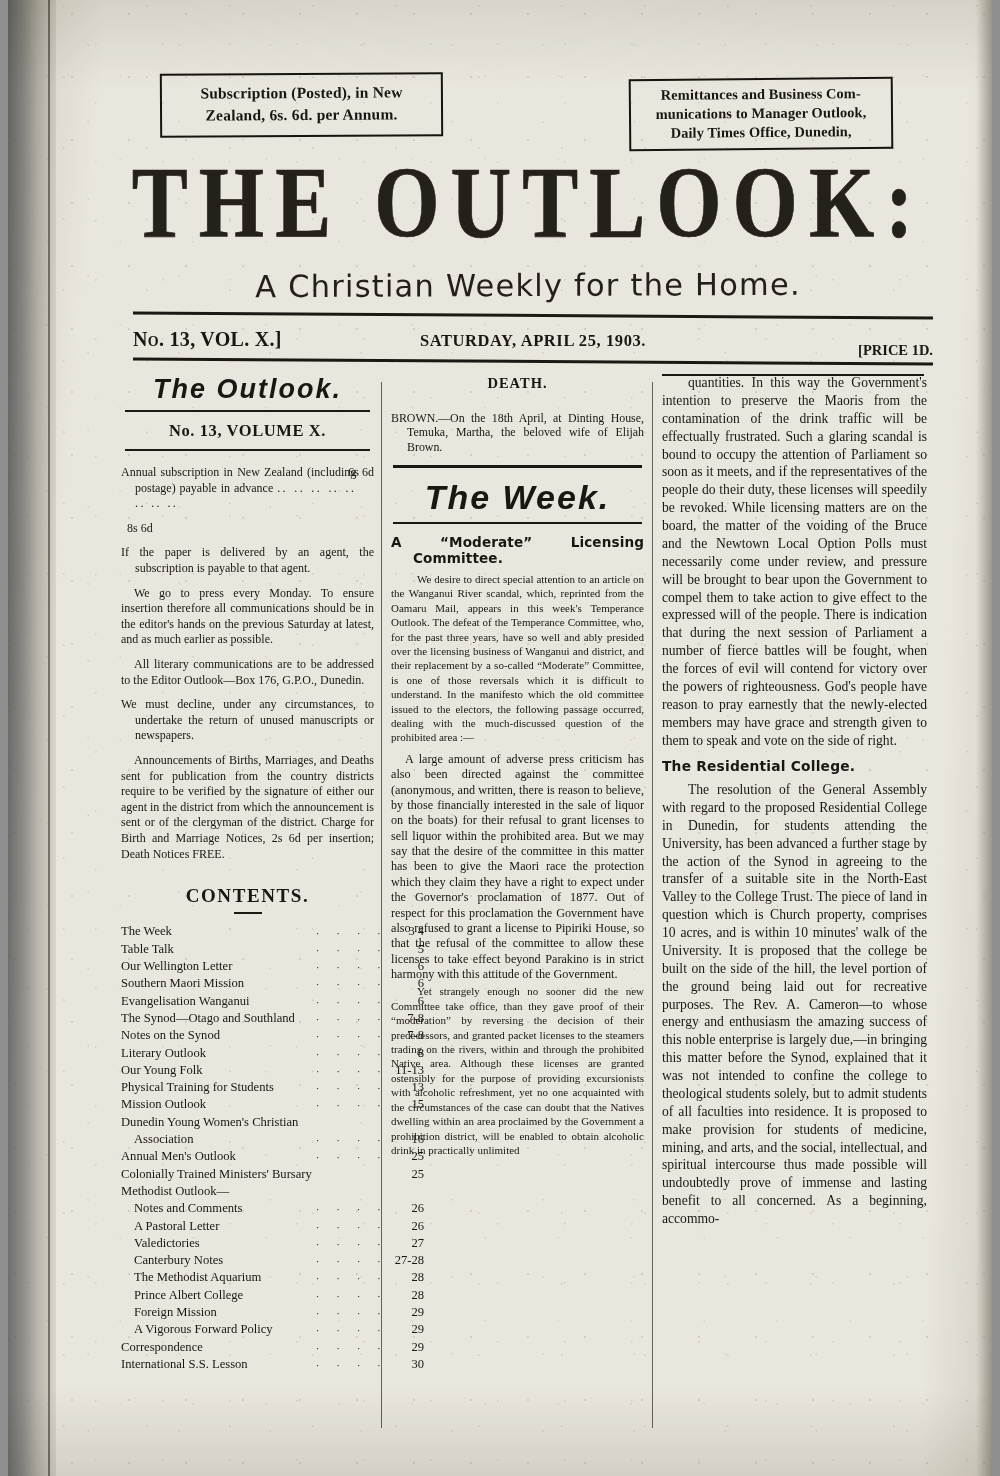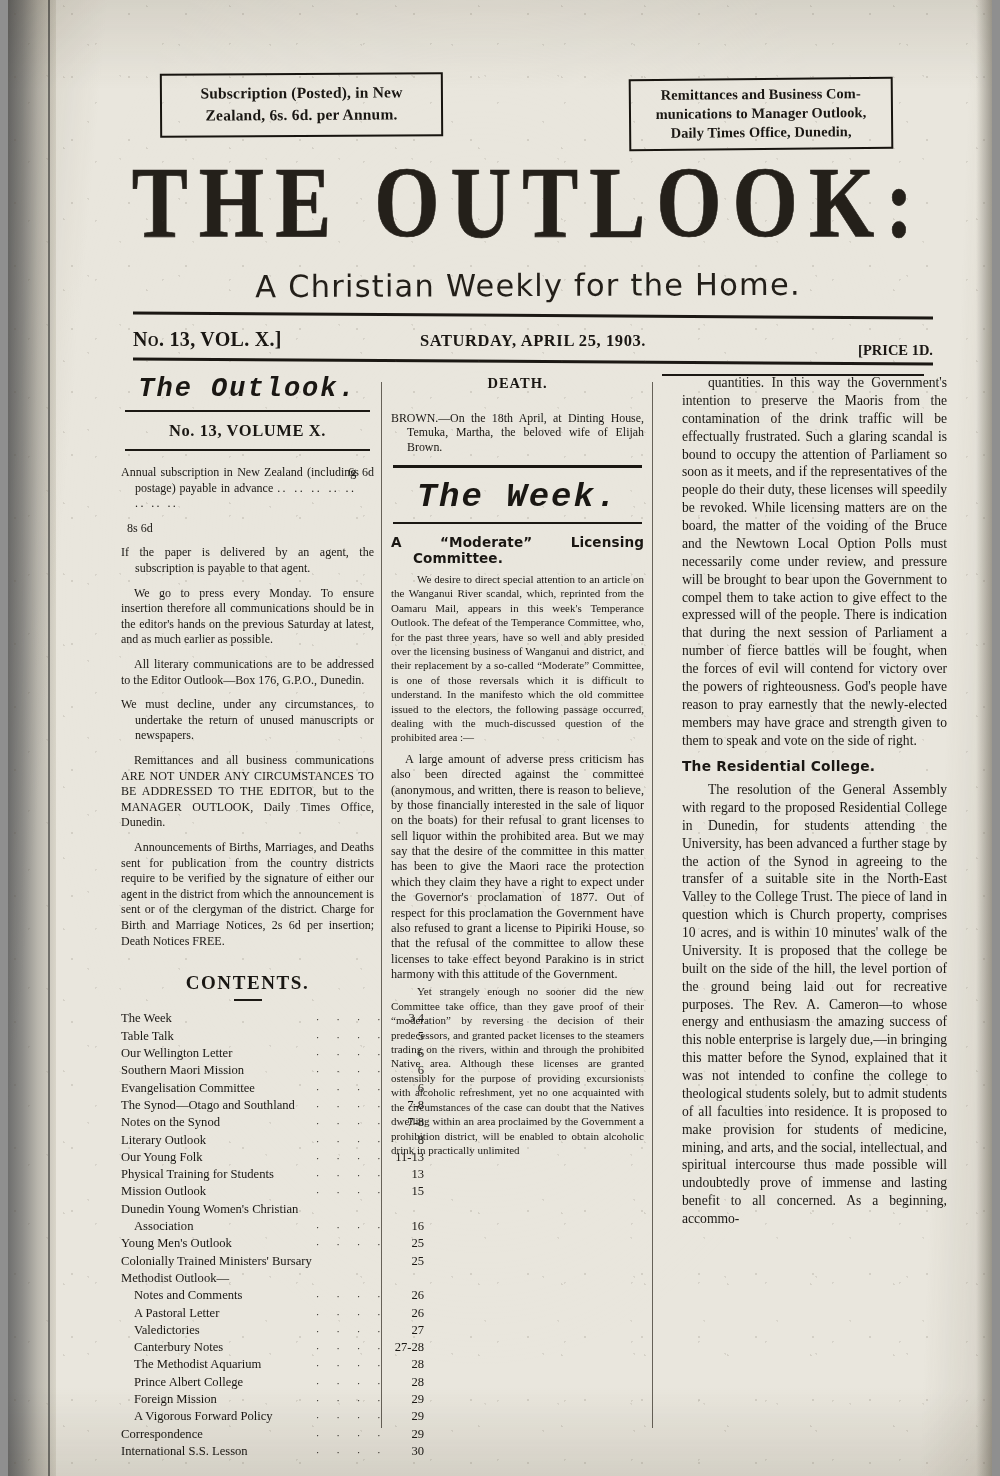--- a/index.html
+++ b/index.html
@@ -187,35 +187,35 @@
   .col {
     position: absolute;
     top: 0;
     height: 1060px;
     font-size: 12.4px;
     line-height: 1.28;
     text-align: justify;
   }
   .col1 { left: 0;    width: 253px; }
   .col2 { left: 270px; width: 253px; }
-  .col3 { left: 541px; width: 265px; margin-left: 20px; }
+  .col3 { left: 541px; width: 265px; }
   .colrule {
     position: absolute;
     top: 10px;
     width: 1px;
     height: 1046px;
     background: #3a342b;
     opacity: .75;
   }
   .colrule.a { left: 260px; }
   .colrule.b { left: 531px; }
 
   
   .blackletter {
-    font-family: Liberation Mono, monospace;
+    font-family: Liberation Sans, sans-serif;
     font-weight: bold;
     font-style: italic;
     letter-spacing: 1px;
   }
   .c1-title {
     text-align: center;
     font-size: 27px;
     line-height: 1;
     margin: 4px 0 0;
     letter-spacing: 2px;
@@ -395,21 +395,20 @@
         </div>
 
         <div class="note hang price-row">
           <span class="amt">8s 6d</span>
         </div>
 
         <p class="note hang">If the paper is delivered by an agent, the subscription is payable to that agent.</p>
         <p class="note ind">We go to press every Monday. To ensure insertion therefore all communications should be in the editor's hands on the previous Saturday at latest, and as much earlier as possible.</p>
         <p class="note ind">All literary communications are to be addressed to the Editor Outlook—Box 176, G.P.O., Dunedin.</p>
         <p class="note hang">We must decline, under any circumstances, to undertake the return of unused manuscripts or newspapers.</p>
-        <p class="note ind">Remittances and all business communications ARE NOT UNDER ANY CIRCUMSTANCES TO BE ADDRESSED TO THE EDITOR, but to the MANAGER OUTLOOK, Daily Times Office, Dunedin.</p>
         <p class="note ind">Announcements of Births, Marriages, and Deaths sent for publication from the country districts require to be verified by the signature of either our agent in the district from which the announcement is sent or of the clergyman of the district. Charge for Birth and Marriage Notices, 2s 6d per insertion; Death Notices FREE.</p>
 
         <div class="contents-head">CONTENTS.</div>
         <div class="contents-dash"></div>
 
         <table class="toc">
           <tbody id="toc-body">
               <tr>
                 <td class="t">The Week</td>
                 <td class="d">·   ·   ·   ·</td>
@@ -424,21 +423,21 @@
                 <td class="t">Our Wellington Letter</td>
                 <td class="d">·   ·   ·   ·</td>
                 <td class="p">6</td>
               </tr>
               <tr>
                 <td class="t">Southern Maori Mission</td>
                 <td class="d">·   ·   ·   ·</td>
                 <td class="p">6</td>
               </tr>
               <tr>
-                <td class="t">Evangelisation Committee</td>
+                <td class="t">Evangelisation Wanganui</td>
                 <td class="d">·   ·   ·   ·</td>
                 <td class="p">6</td>
               </tr>
               <tr>
                 <td class="t">The Synod—Otago and Southland</td>
                 <td class="d">·   ·   ·   ·</td>
                 <td class="p">7-8</td>
               </tr>
               <tr>
                 <td class="t">Notes on the Synod</td>
@@ -469,21 +468,21 @@
                 <td class="t">Dunedin Young Women's Christian</td>
                 <td class="d"></td>
                 <td class="p"></td>
               </tr>
               <tr class="indent">
                 <td class="t">Association</td>
                 <td class="d">·   ·   ·   ·</td>
                 <td class="p">16</td>
               </tr>
               <tr>
-                <td class="t">Young Men's Outlook</td>
+                <td class="t">Annual Men's Outlook</td>
                 <td class="d">·   ·   ·   ·</td>
                 <td class="p">25</td>
               </tr>
               <tr class=" nodots">
                 <td class="t">Colonially Trained Ministers' Bursary</td>
                 <td class="d"></td>
                 <td class="p">25</td>
               </tr>
               <tr class=" nodots">
                 <td class="t">Methodist Outlook—</td>

